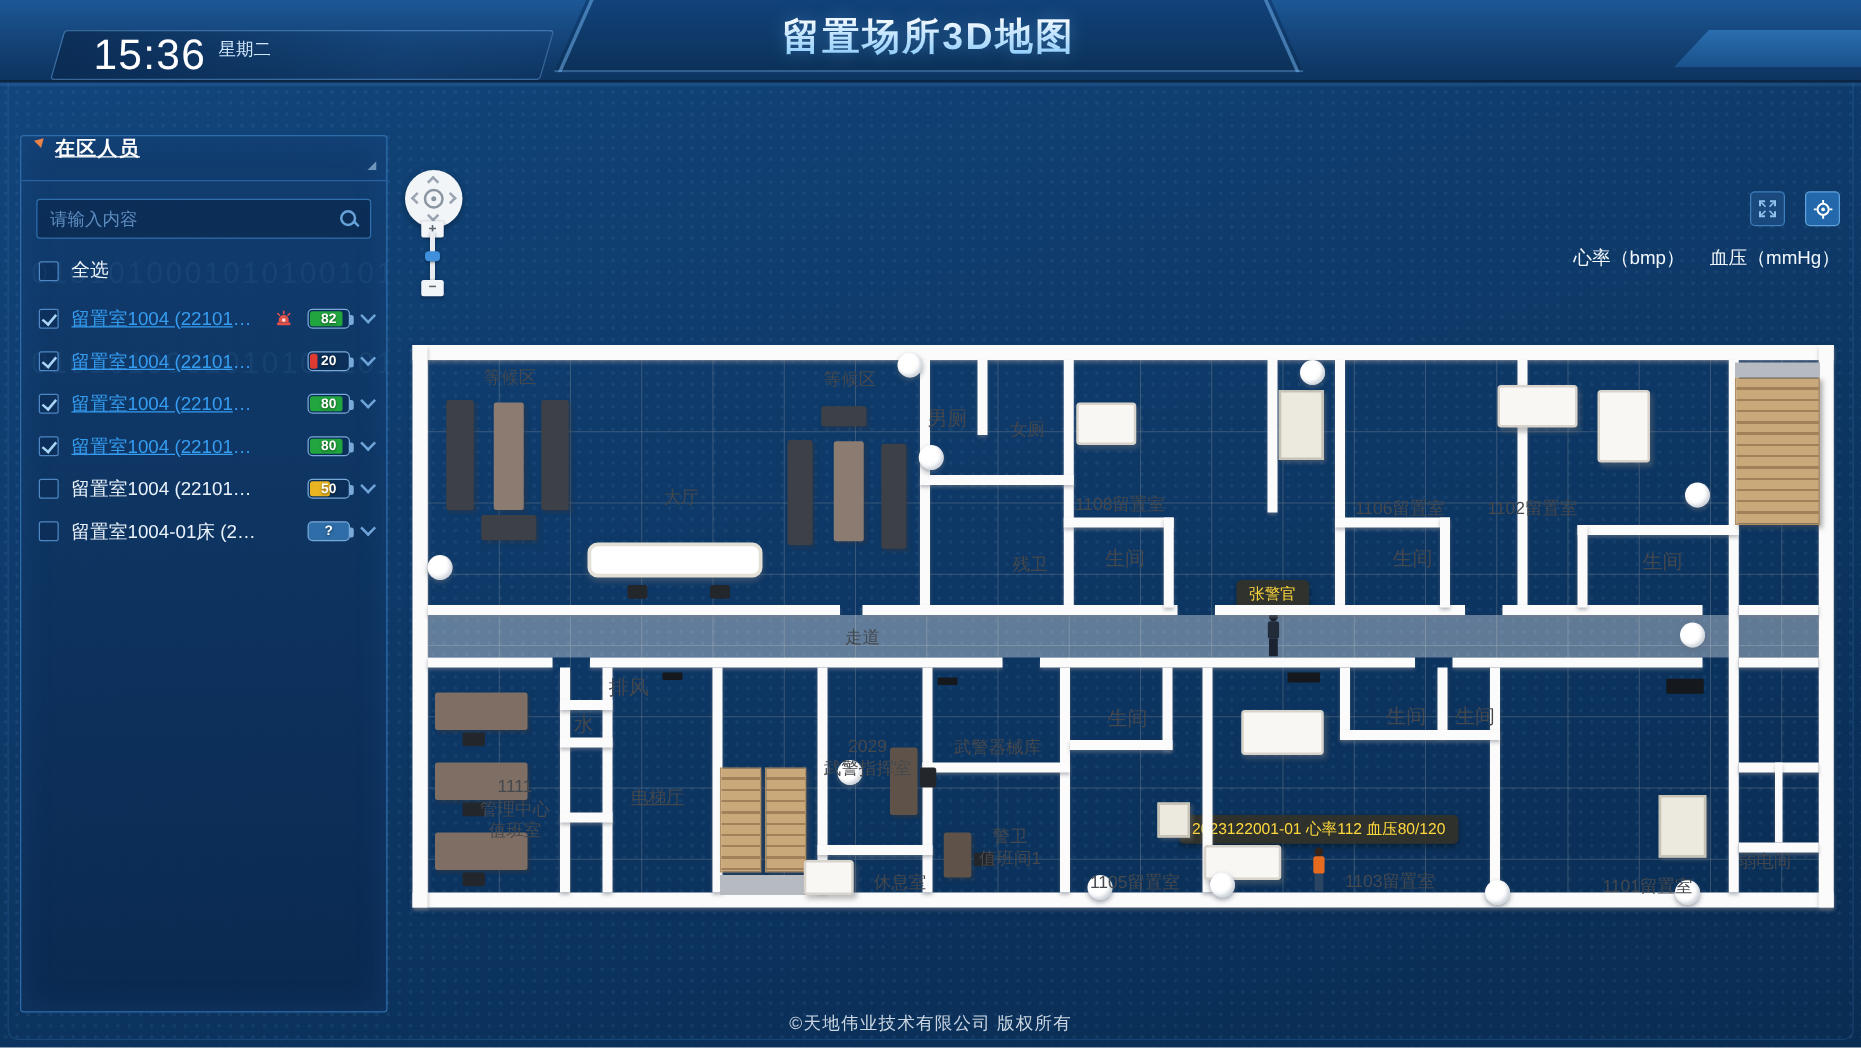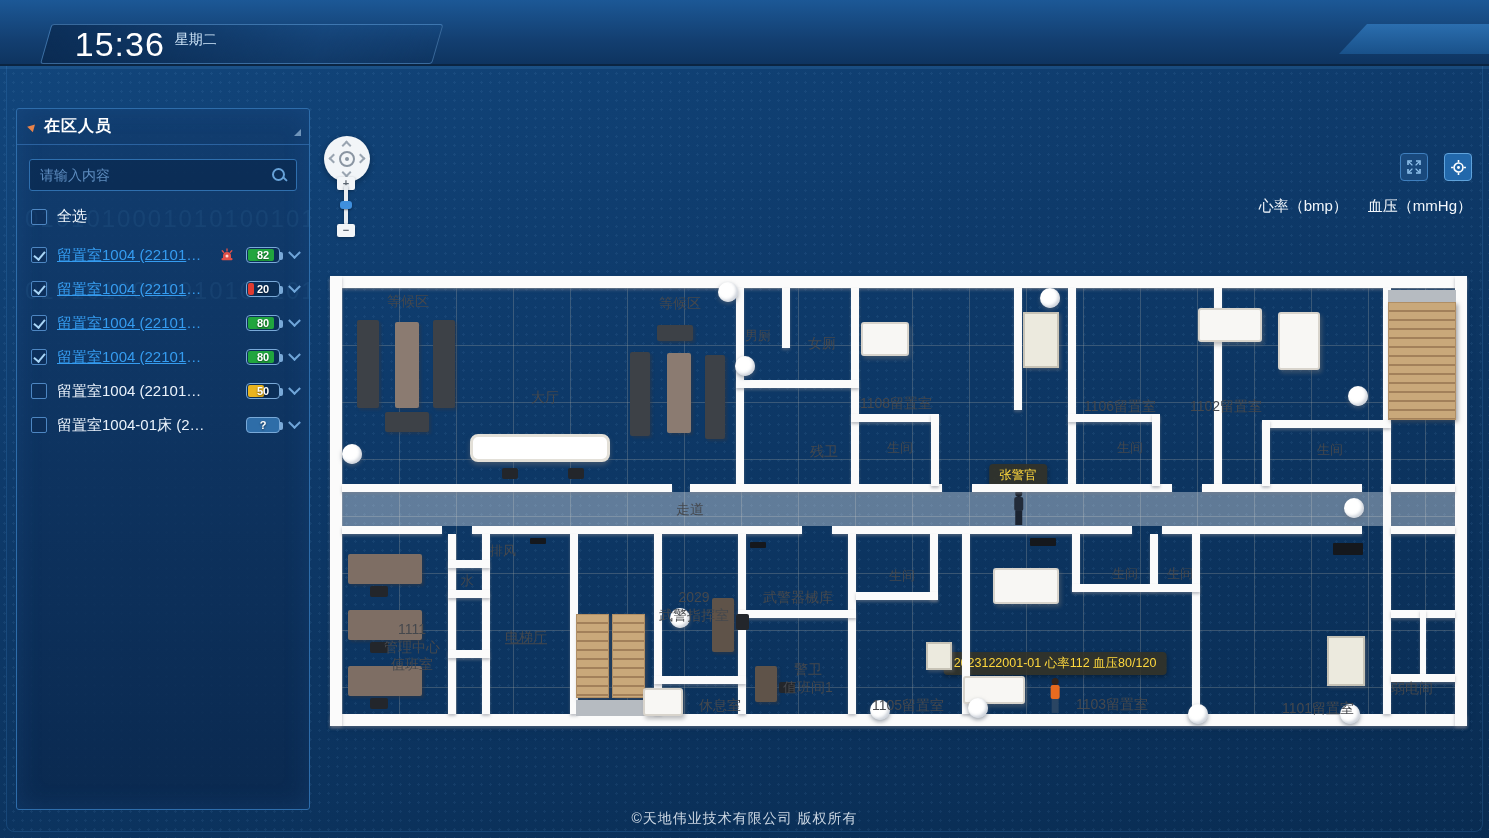--- a/index.html
+++ b/index.html
@@ -44,22 +44,22 @@
     background:linear-gradient(180deg,#2d72b4,#1a548e);
     clip-path:polygon(28px 0,100% 0,100% 100%,0 100%); opacity:.9; }
 
   
   .sidebar{ position:absolute; left:16px; top:108px; width:294px; height:702px;
     border:1px solid #2e6dab; border-radius:3px;
     background:linear-gradient(180deg,rgba(17,60,110,.88),rgba(10,40,78,.88));
     box-shadow:inset 0 0 26px rgba(45,115,195,.18); overflow:hidden; }
   .binary-decor{ position:absolute; left:8px; color:#7fd0ff; opacity:.06; font-size:24px; letter-spacing:2px;
     white-space:nowrap; pointer-events:none; }
-  .sb-head{ height:36px; display:flex; align-items:center; padding:0 12px; position:relative;
-    border-bottom:1px solid #2a62a0; }
+  .sb-head{ height:36px; display:flex; align-items:flex-start; padding:0 12px; position:relative;
+    border-bottom:1px solid #2a62a0;text-decoration:underline; }
   .sb-arrow{ width:0; height:0; border-left:7px solid #e8834a; border-top:4px solid transparent;
     border-bottom:4px solid transparent; transform:rotate(-45deg); margin-right:8px; }
   .sb-title{ font-size:16px; font-weight:bold; color:#ffffff; letter-spacing:1px; }
   .sb-corner{ position:absolute; right:8px; bottom:8px; width:0; height:0;
     border-right:7px solid rgba(190,220,245,.55); border-top:7px solid transparent; }
   .search-wrap{ margin:14px 12px 10px; position:relative; }
   .search-input{ width:100%; height:32px; background:rgba(8,35,70,.55); border:1px solid #2f6fae;
     border-radius:3px; color:#d5e8fa; font-size:14px; padding:0 34px 0 10px; outline:none;
     font-family:inherit; }
   .search-input::placeholder{ color:#5d8cbf; }
@@ -144,21 +144,21 @@
   .counter{ background:#ffffff; border:3px solid #e3e0d8; border-radius:8px; box-shadow:0 3px 5px rgba(110,112,118,.5); }
   .stairs{ background:repeating-linear-gradient(180deg,#c9a87a 0 7px,#a2805a 7px 9px);
     border:1px solid #b08e64; box-shadow:2px 2px 4px rgba(85,85,90,.5); }
   .landing{ background:#b6bbc1; }
   .tv{ background:#15181d; border-radius:1px; }
   .sensor{ background:#fff; border-radius:50%;
     box-shadow:0 2px 4px rgba(95,105,120,.6), inset -2px -2px 3px rgba(165,175,190,.55); }
   .room-label{ width:max-content !important; height:auto !important; transform:translate(-50%,-50%);
     font-size:14px; color:#45484d; white-space:pre-line; text-align:center; line-height:1.25;
     pointer-events:none; }
-  .room-label.small{ font-size:13px; }
+  .room-label.small{ font-size:16px; }
   .marker{ display:flex; flex-direction:column; align-items:center; gap:3px; transform:translateX(-50%); }
   .m-tip{ background:rgba(52,50,38,.88); color:#ffd83d; font-size:12.5px; padding:3px 10px;
     border-radius:4px; white-space:nowrap; box-shadow:0 2px 4px rgba(0,0,0,.35); }
   .fig{ width:14px; height:36px; position:relative; }
   .fig::before{ content:""; position:absolute; left:4px; top:0; width:7px; height:7px; border-radius:50%; }
   .fig .torso{ position:absolute; left:3px; top:7px; width:9px; height:14px; border-radius:2px; }
   .fig .legs{ position:absolute; left:4px; top:21px; width:7px; height:14px; }
   .fig.officer::before{ background:#161d28; }
   .fig.officer .torso{ background:#222b39; }
   .fig.officer .legs{ background:#1b2330; }
@@ -173,20 +173,23 @@
 <body>
 
 <div class="frame"></div>
 
 <div class="header">
   <div class="time-panel">
     <div class="time-inner">
       <span class="time-text">15:36</span>
       <span class="weekday">星期二</span>
     </div>
+  </div>
+  <div class="title-panel">
+    <span class="main-title">留置场所3D地图</span>
   </div>
   <div class="header-deco"></div>
 </div>
 
 <div class="sidebar">
   <span class="binary-decor" style="top:96px;">01010100010101001010101100101010010110100101</span>
   <span class="binary-decor" style="top:168px;">01010100010101001010101100101010010110100101</span>
   <div class="sb-head">
     <span class="sb-arrow"></span>
     <span class="sb-title">在区人员</span>

